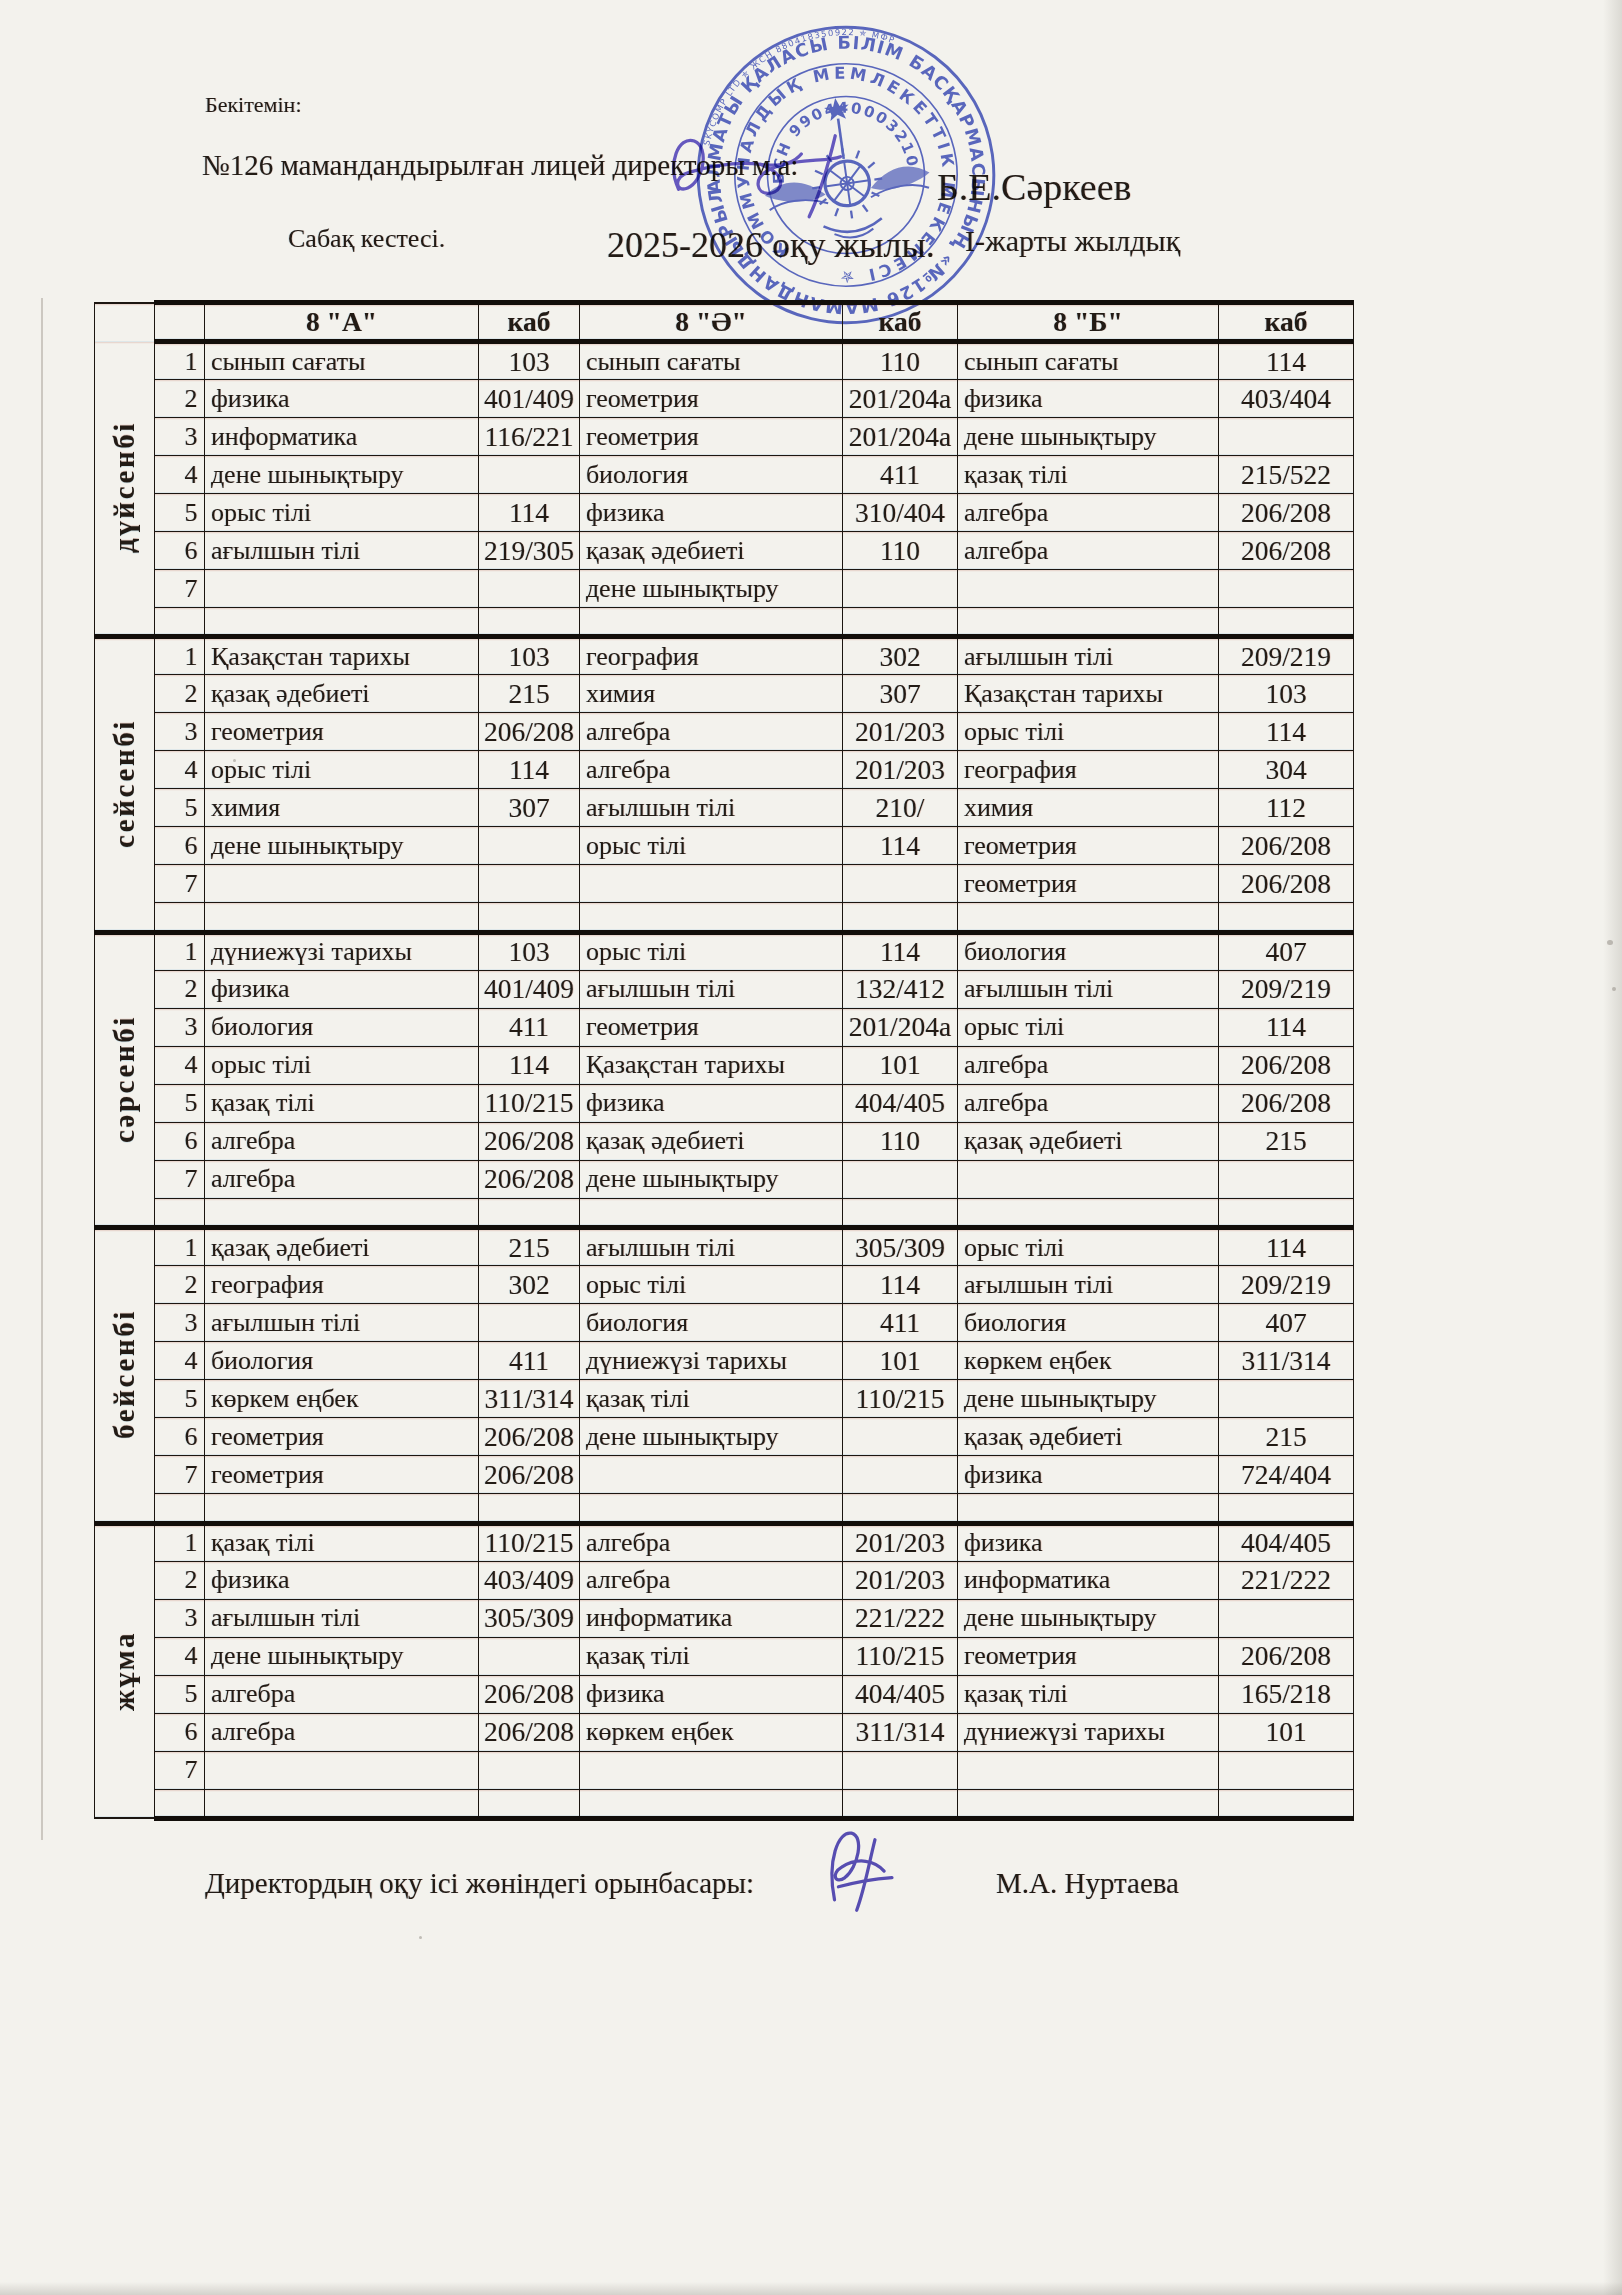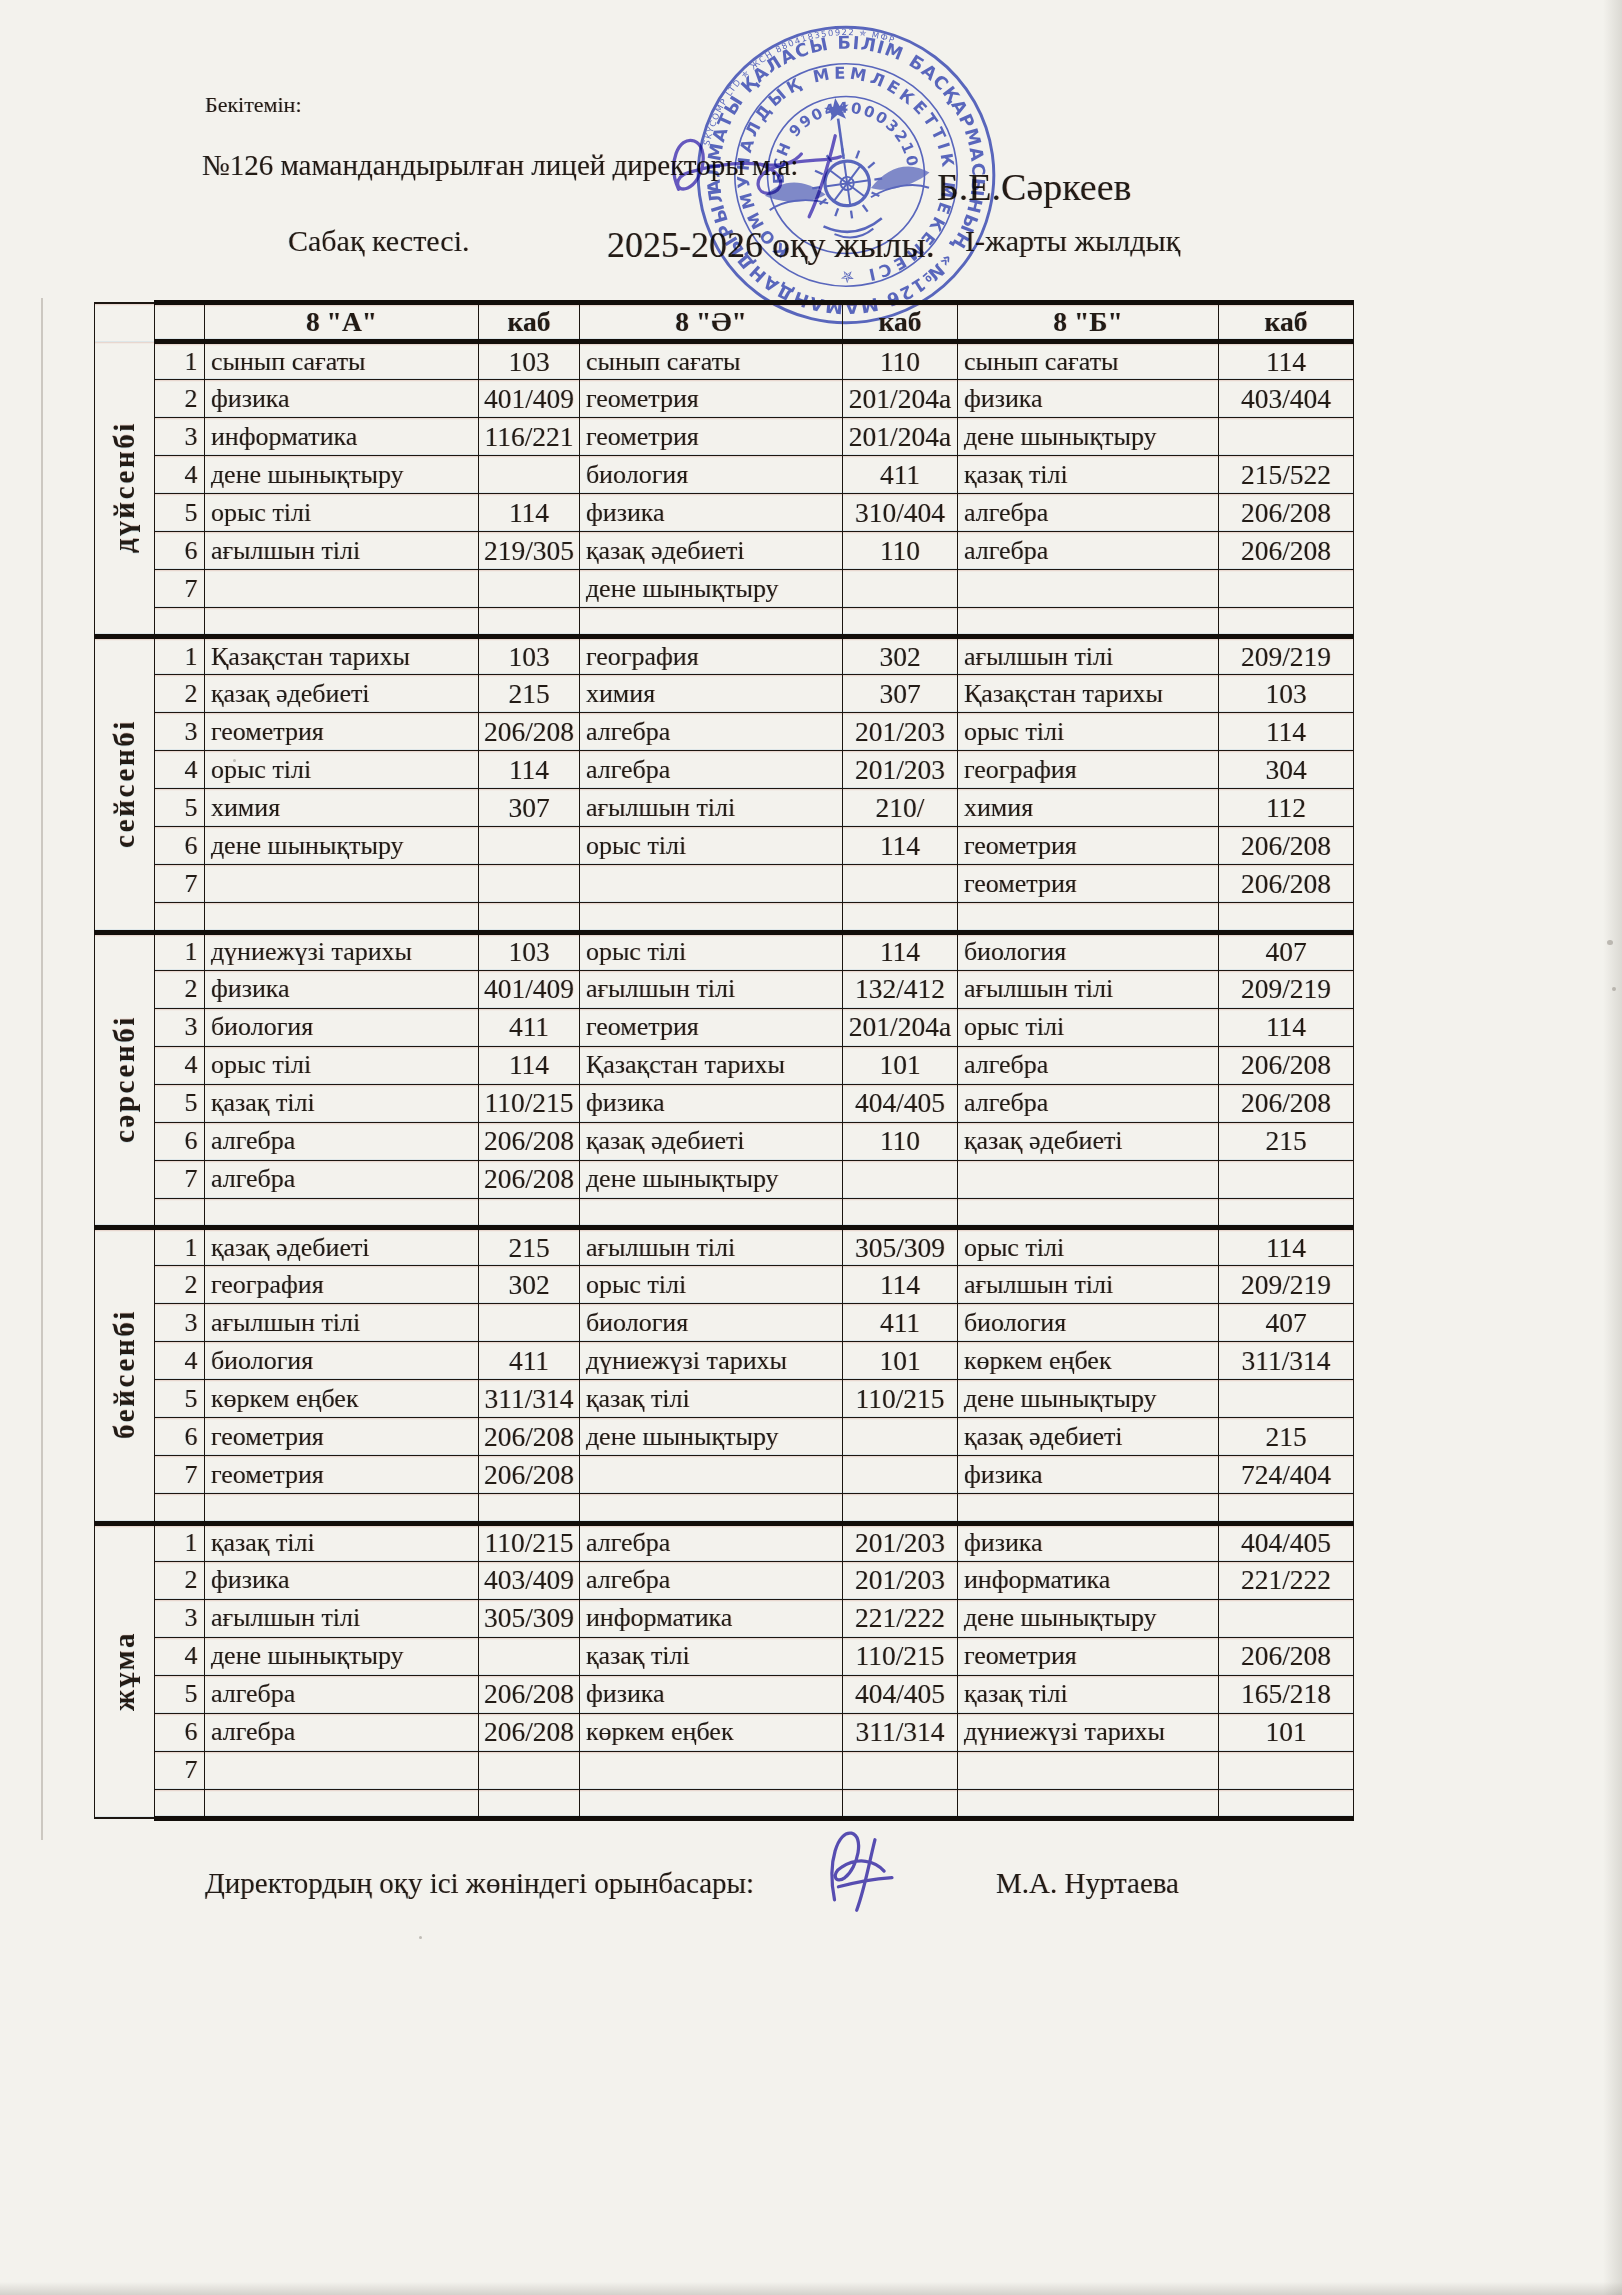--- a/index.html
+++ b/index.html
@@ -13,21 +13,21 @@
     background:var(--paper);
     font-family:"Liberation Serif","DejaVu Serif",serif;
     color:var(--ink);
   }
   .scan-text{ text-shadow:0.7px 0 0 rgba(175,60,30,.22), -0.7px 0 0 rgba(45,140,190,.20); }
 
   
   .approve{position:absolute;left:205px;top:92px;font-size:22px}
   .approval-line{position:absolute;left:202px;top:149px;font-size:29px;white-space:nowrap}
   .approver-name{position:absolute;left:937px;top:165px;font-size:38px;white-space:nowrap}
-  .sub1{position:absolute;left:288px;top:224px;font-size:30px;white-space:nowrap}
+  .sub1{position:absolute;left:288px;top:224px;font-size:26px;white-space:nowrap}
   .sub2{position:absolute;left:607px;top:224px;font-size:36px;white-space:nowrap}
   .sub3{position:absolute;left:965px;top:224px;font-size:30px;white-space:nowrap}
 
   
   .stamp{position:absolute;left:691px;top:19.6px;width:310px;height:310px;
          mix-blend-mode:multiply;opacity:.9;pointer-events:none}
   .stamp svg{display:block}
   .sig1{position:absolute;left:660px;top:124px;width:216px;height:111px;
         mix-blend-mode:multiply;pointer-events:none}
   .sig2{position:absolute;left:811px;top:1820px;width:111px;height:108px;

